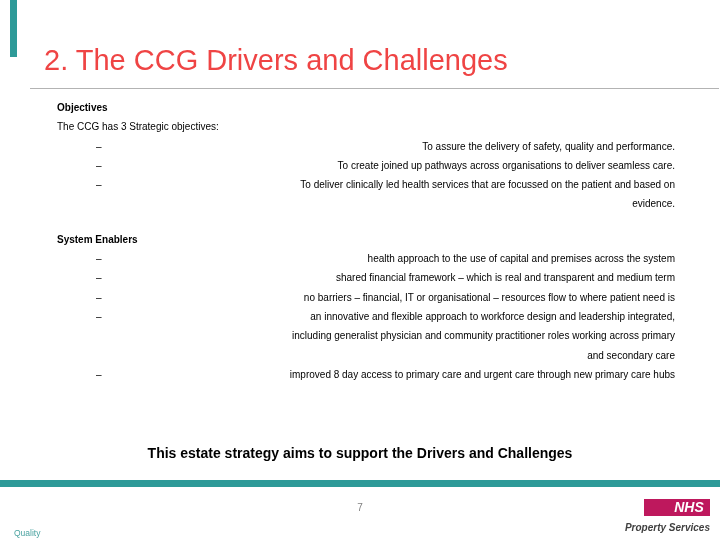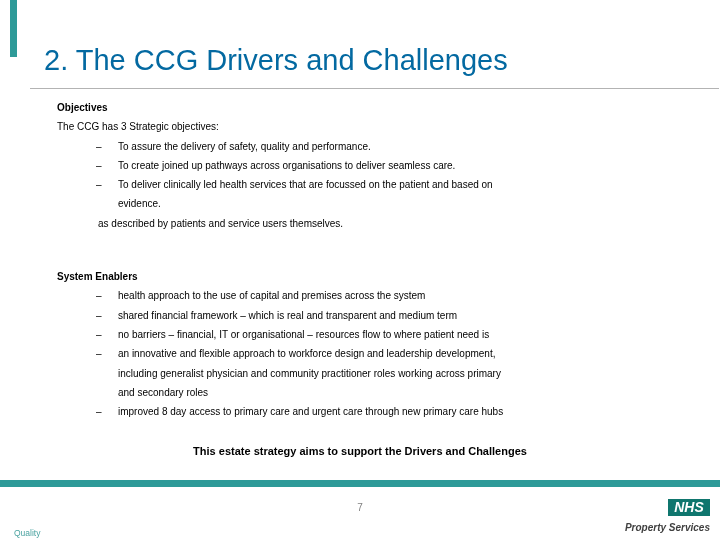--- a/index.html
+++ b/index.html
@@ -17,21 +17,21 @@
     position: absolute;
     left: 10px; top: 0;
     width: 7px; height: 57px;
     background: #2e9a98;
   }
   .title {
     position: absolute;
     left: 44px; top: 44px;
     font-size: 29px;
     letter-spacing: 0px;
-    color: #0369a1;
+    color: #ef4444;
     white-space: nowrap;
   }
   .title-rule {
     position: absolute;
     left: 30px; right: 1px; top: 88px;
     height: 1px;
     background: #b3b3b3;
   }
   .content {
     position: absolute;
@@ -43,30 +43,30 @@
   .heading { font-weight: bold; }
   .tline { display: block; white-space: nowrap; }
   .bullet {
     display: flex;
     margin-left: 39px;
   }
   .dash {
     width: 22px;
     flex: 0 0 22px;
   }
-  .bullet-text { flex: 1; }
+  .bullet-text { flex: 1; text-align: right; }
   .hang-indent { padding-left: 41px; }
   .hang-first { margin-left: -41px; }
-  .enablers-heading { margin-top: 34px; }
+  .enablers-heading { margin-top: 16px; }
   .closing {
     position: absolute;
     left: 0; top: 445px;
     width: 720px;
     text-align: center;
-    font-size: 11px;
+    font-size: 14px;
     font-weight: bold;
     color: #000000;
     white-space: nowrap;
   }
   .footer-bar {
     position: absolute;
     left: 0; top: 480px;
     width: 720px; height: 7px;
     background: #2e9a98;
   }
@@ -89,29 +89,30 @@
   }
   .nhs-logo {
     position: absolute;
     right: 10px; top: 499px;
     display: flex;
     flex-direction: column;
     align-items: flex-end;
   }
   .nhs-box {
     width: 42px; height: 17px;
-    background: #0f766e;
+    background: #be185d;
     color: #ffffff;
     font-size: 14px;
     font-weight: bold;
     font-style: italic;
     display: flex;
     align-items: center;
     justify-content: center;
     line-height: 17px;
+    padding-left: 24px;
   }
   .nhs-subtitle {
     margin-top: 6px;
     font-size: 10px;
     font-weight: bold;
     font-style: italic;
     color: #404040;
     white-space: nowrap;
   }
 </style>
@@ -147,21 +148,20 @@
 
     <div class="bullet">
       <span class="dash">–</span>
       <span class="bullet-text">
         <span class="tline">To deliver clinically led health services that are focussed on the patient and based on</span>
         <span class="tline">evidence.</span>
       </span>
     </div>
 
     <div class="hang-indent">
-      <span class="tline">as described by patients and service users themselves.</span>
     </div>
 
     <div class="heading tline enablers-heading">System Enablers</div>
 
     <div class="bullet">
       <span class="dash">–</span>
       <span class="bullet-text">
         <span class="tline">health approach to the use of capital and premises across the system</span>
       </span>
     </div>
@@ -176,23 +176,23 @@
     <div class="bullet">
       <span class="dash">–</span>
       <span class="bullet-text">
         <span class="tline">no barriers – financial, IT or organisational – resources flow to where patient need is</span>
       </span>
     </div>
 
     <div class="bullet">
       <span class="dash">–</span>
       <span class="bullet-text">
-        <span class="tline">an innovative and flexible approach to workforce design and leadership development,</span>
+        <span class="tline">an innovative and flexible approach to workforce design and leadership integrated,</span>
         <span class="tline">including generalist physician and community practitioner roles working across primary</span>
-        <span class="tline">and secondary roles</span>
+        <span class="tline">and secondary care</span>
       </span>
     </div>
 
     <div class="bullet">
       <span class="dash">–</span>
       <span class="bullet-text">
         <span class="tline">improved 8 day access to primary care and urgent care through new primary care hubs</span>
       </span>
     </div>
 

